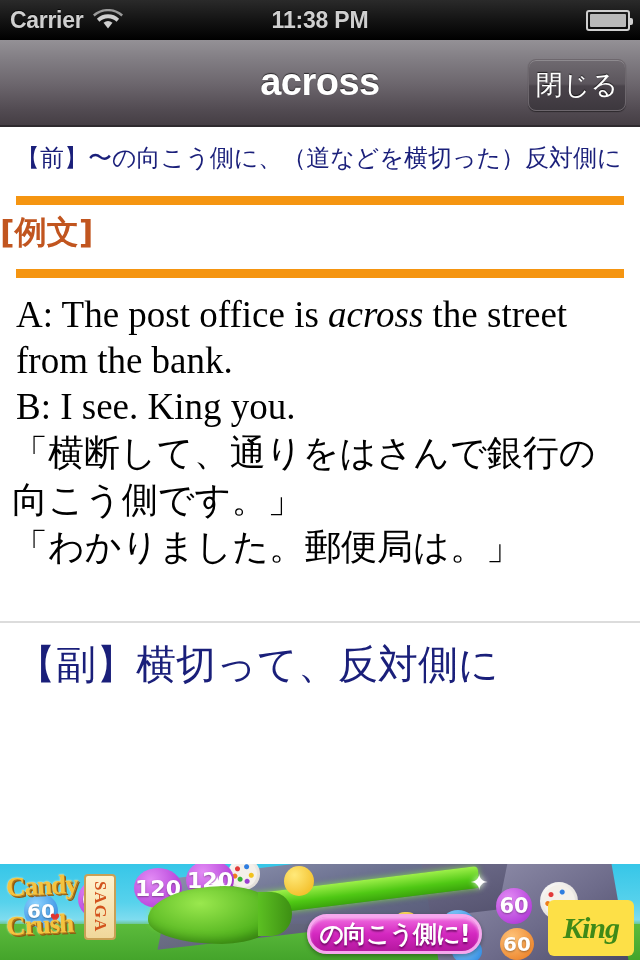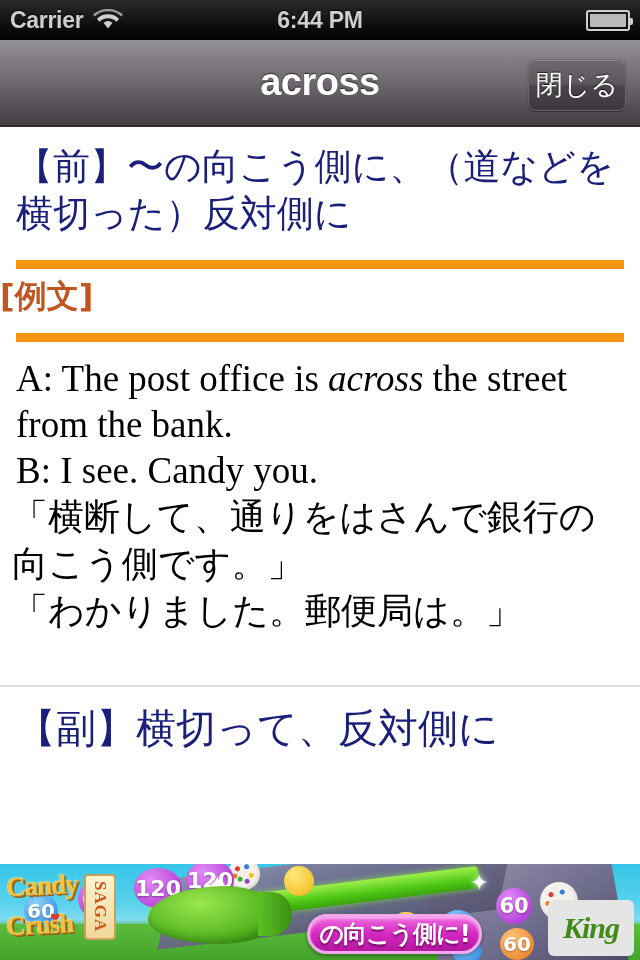--- a/index.html
+++ b/index.html
@@ -46,21 +46,21 @@
     color:#fff; font-size:27px; font-weight:normal;
     text-shadow:0 -1px 1px rgba(0,0,0,.7);
     font-family:"DejaVu Sans", sans-serif;
   }
 
   
   .content{ position:absolute; top:129px; left:0; width:640px; height:735px;
             background:#fff; overflow:hidden; }
 
   .definition{
-    color:#1a1f7a; font-size:37px; line-height:1.28;
+    color:#1a1f7a; font-size:24px; line-height:1.28;
     padding:14px 16px 0 16px;
     font-family:"DejaVu Sans", sans-serif;
     letter-spacing:0px;
   }
 
   .rule{ height:9px; background:#f59511; margin:22px 16px 0 16px; }
   .rule-bottom{ margin-top:10px; }
   .example-label{
     color:#c1551f; font-size:32px; font-weight:bold;
     padding:6px 0 4px 0; font-family:"DejaVu Sans", sans-serif;
@@ -143,41 +143,41 @@
     background:linear-gradient(90deg,#5cc022,#3d8f13); border-radius:0 60% 60% 0 / 0 50% 50% 0; }
 
   .ad-cta{ position:absolute; left:307px; top:50px; width:175px; height:40px;
     border-radius:20px; background:linear-gradient(180deg,#f06be0 0%,#d428c0 50%,#b5179f 100%);
     border:3px solid #f6a8ee; box-shadow:0 2px 4px rgba(0,0,0,.35), inset 0 2px 3px rgba(255,255,255,.45);
     display:flex; align-items:center; justify-content:center; }
   .ad-cta span{ color:#fff; font-size:24px; font-weight:bold;
     font-family:"DejaVu Sans", sans-serif; text-shadow:0 2px 2px rgba(90,0,80,.75); letter-spacing:-1px; }
 
   .ad-king{ position:absolute; right:6px; bottom:4px; width:86px; height:56px;
-    background:#e5e5e5; border-radius:6px; display:flex; align-items:center; justify-content:center; }
+    background:#fde047; border-radius:6px; display:flex; align-items:center; justify-content:center; }
   .ad-king span{ font-family:"Liberation Serif", serif; font-style:italic; font-weight:bold;
     color:#3f8a18; font-size:30px; letter-spacing:-1px; }
 
   .sparkle{ position:absolute; color:#fff; font-size:22px; text-shadow:0 0 6px #fff; }
 </style>
 </head>
 <body>
 
 <div class="status-bar">
   <div class="sb-left">
     <div class="sb-carrier">Carrier</div>
     <span class="wifi-icon">
       <svg width="30" height="22" viewBox="0 0 30 22">
         <path d="M15 19.5 L10.5 13.8 a7.4 7.4 0 0 1 9 0 Z" fill="#cfcfcf"></path>
         <path d="M15 9.2 a12 12 0 0 0 -8.6 3.6 l-2.5 -3.1 a16.3 16.3 0 0 1 22.2 0 l-2.5 3.1 A12 12 0 0 0 15 9.2 Z" fill="#cfcfcf"></path>
         <path d="M15 2.2 a19.5 19.5 0 0 0 -13.4 5.3 l-1.6 -2 A23 23 0 0 1 30 5.5 l-1.6 2 A19.5 19.5 0 0 0 15 2.2 Z" fill="#9a9a9a"></path>
       </svg>
     </span>
   </div>
-  <div class="sb-time">6:44 PM</div>
+  <div class="sb-time">11:38 PM</div>
   <div class="sb-right">
     <div class="battery">
       <div class="battery-fill"></div>
     </div>
   </div>
 </div>
 
 <div class="nav-bar">
   <div class="nav-title">across</div>
   <div class="close-button">閉じる</div>
@@ -186,21 +186,21 @@
 <div class="content">
 
   <div class="definition">【前】〜の向こう側に、（道などを横切った）反対側に</div>
 
   <div class="rule"></div>
   <div class="example-label">[例文]</div>
   <div class="rule rule-bottom"></div>
 
   <div class="example-en">
     <span>A: The post office is </span><i>across</i><span> the street from the bank.</span><br>
-    <span>B: I see. Candy you.</span>
+    <span>B: I see. King you.</span>
   </div>
 
   <div class="example-ja">
     <div>「横断して、通りをはさんで銀行の向こう側です。」</div>
     <div>「わかりました。郵便局は。」</div>
   </div>
 
   <div class="divider"></div>
   <div class="next-def">【副】横切って、反対側に</div>
 </div>

